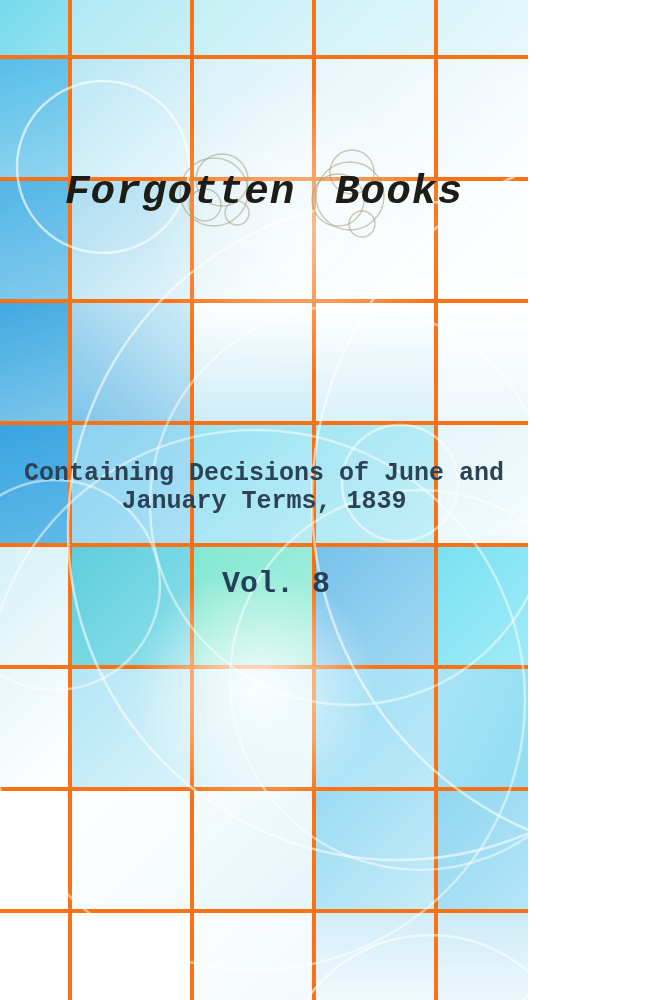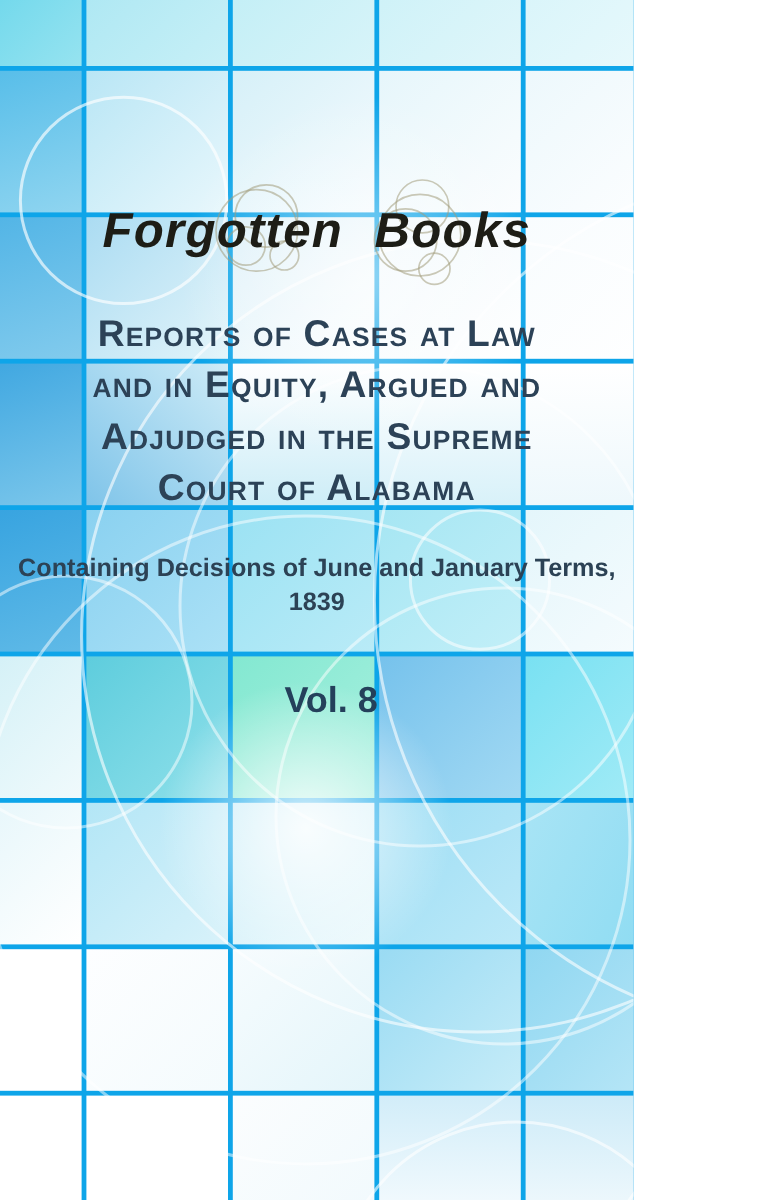--- a/index.html
+++ b/index.html
@@ -1,21 +1,21 @@
 <!DOCTYPE html>
 <html><head>
 <meta charset="utf-8">
 <style>
   html,body{margin:0;padding:0;}
   .cover{
     position:relative;
     width:528px;height:1000px;
-    background:#0ea5e9;
+    background:#f97316;
     overflow:hidden;
-    font-family:Liberation Sans, sans-serif;
+    font-family:Liberation Mono, monospace;
   }
   .mosaic{
     position:absolute;inset:0;
     display:grid;
     grid-template-columns:68px 118px 118px 118px 118px 1fr;
     grid-template-rows:55px repeat(7,118px) 1fr;
     gap:4px;
   }
   .mosaic > div{width:100%;height:100%;}
   svg.deco{position:absolute;inset:0;width:645px;height:1000px;pointer-events:none;}
@@ -36,21 +36,21 @@
   .title{
     top:256px;
     font-size:31px;line-height:43px;
     font-weight:600;
     font-variant:small-caps;
     letter-spacing:1px;
     color:#2c4257;
   }
   .subtitle{
     top:460px;
-    font-size:21px;line-height:28px;
+    font-size:25px;line-height:28px;
     font-weight:600;
     color:#2c4255;
   }
   .volume{
     top:566px;
     font-size:30px;line-height:36px;
     font-weight:600;
     color:#24405b;
     margin-left:24px;
   }
@@ -153,26 +153,20 @@
       <circle cx="237" cy="213" r="12" fill="none" stroke="#a39d7b" stroke-width="1.4" opacity="0.55"></circle>
       <circle cx="214" cy="192" r="34" fill="none" stroke="#a39d7b" stroke-width="1.4" opacity="0.55"></circle>
       <circle cx="352" cy="172" r="22" fill="none" stroke="#a39d7b" stroke-width="1.4" opacity="0.55"></circle>
       <circle cx="338" cy="200" r="26" fill="none" stroke="#a39d7b" stroke-width="1.4" opacity="0.55"></circle>
       <circle cx="362" cy="224" r="13" fill="none" stroke="#a39d7b" stroke-width="1.4" opacity="0.55"></circle>
       <circle cx="350" cy="196" r="34" fill="none" stroke="#a39d7b" stroke-width="1.4" opacity="0.55"></circle>
     </svg>
 
   <div class="txt logo">Forgotten Books</div>
 
-  <div class="txt title">
-    <div>Reports of Cases at Law</div>
-    <div>and in Equity, Argued and</div>
-    <div>Adjudged in the Supreme</div>
-    <div>Court of Alabama</div>
-  </div>
 
   <div class="txt subtitle">Containing Decisions of June and January Terms, 1839</div>
 
   <div class="txt volume">Vol. 8</div>
 
 
 
 </div>
 
 </body></html>

